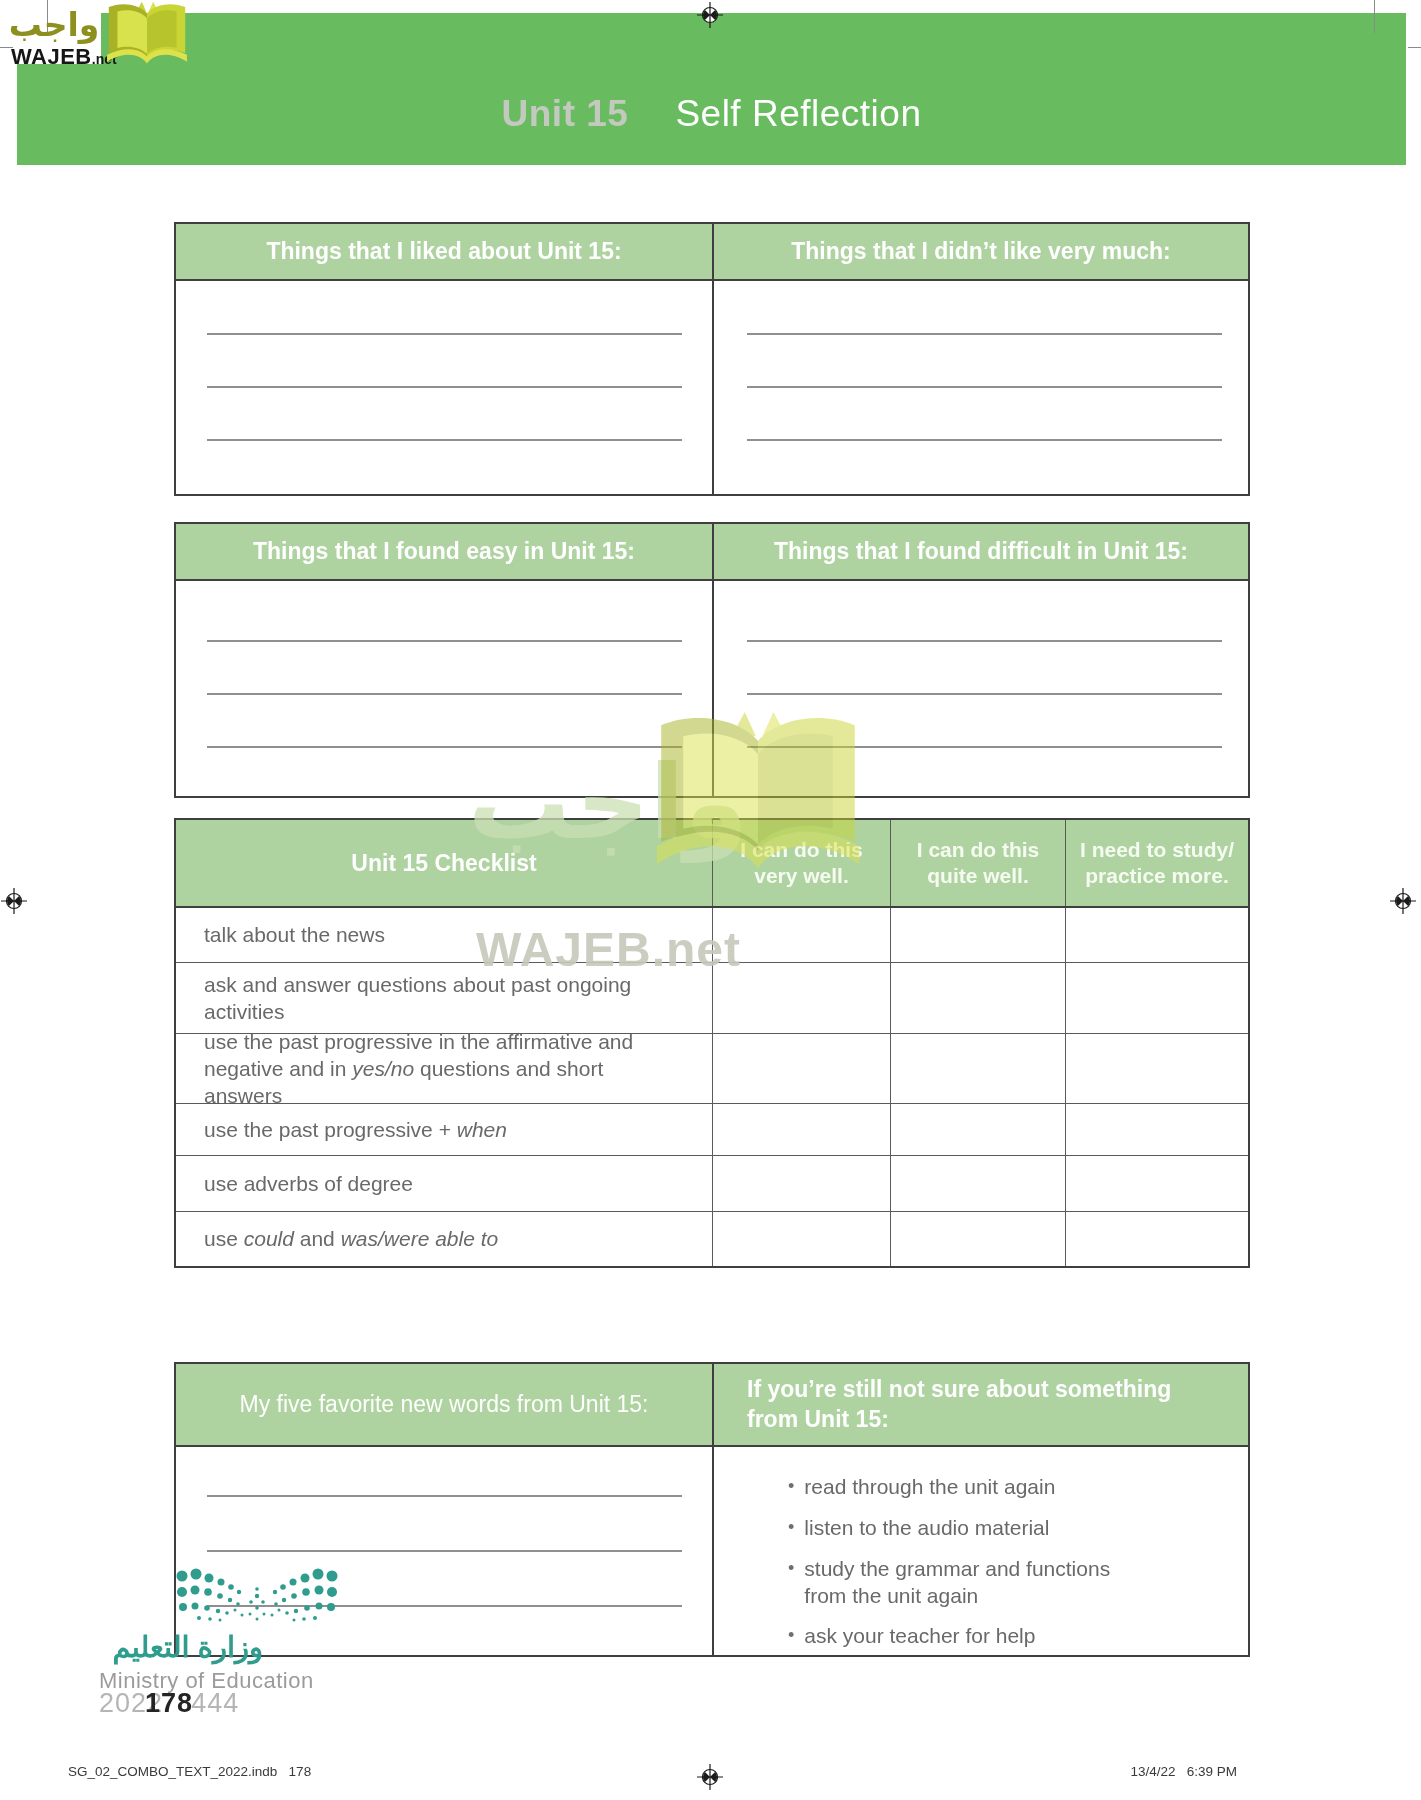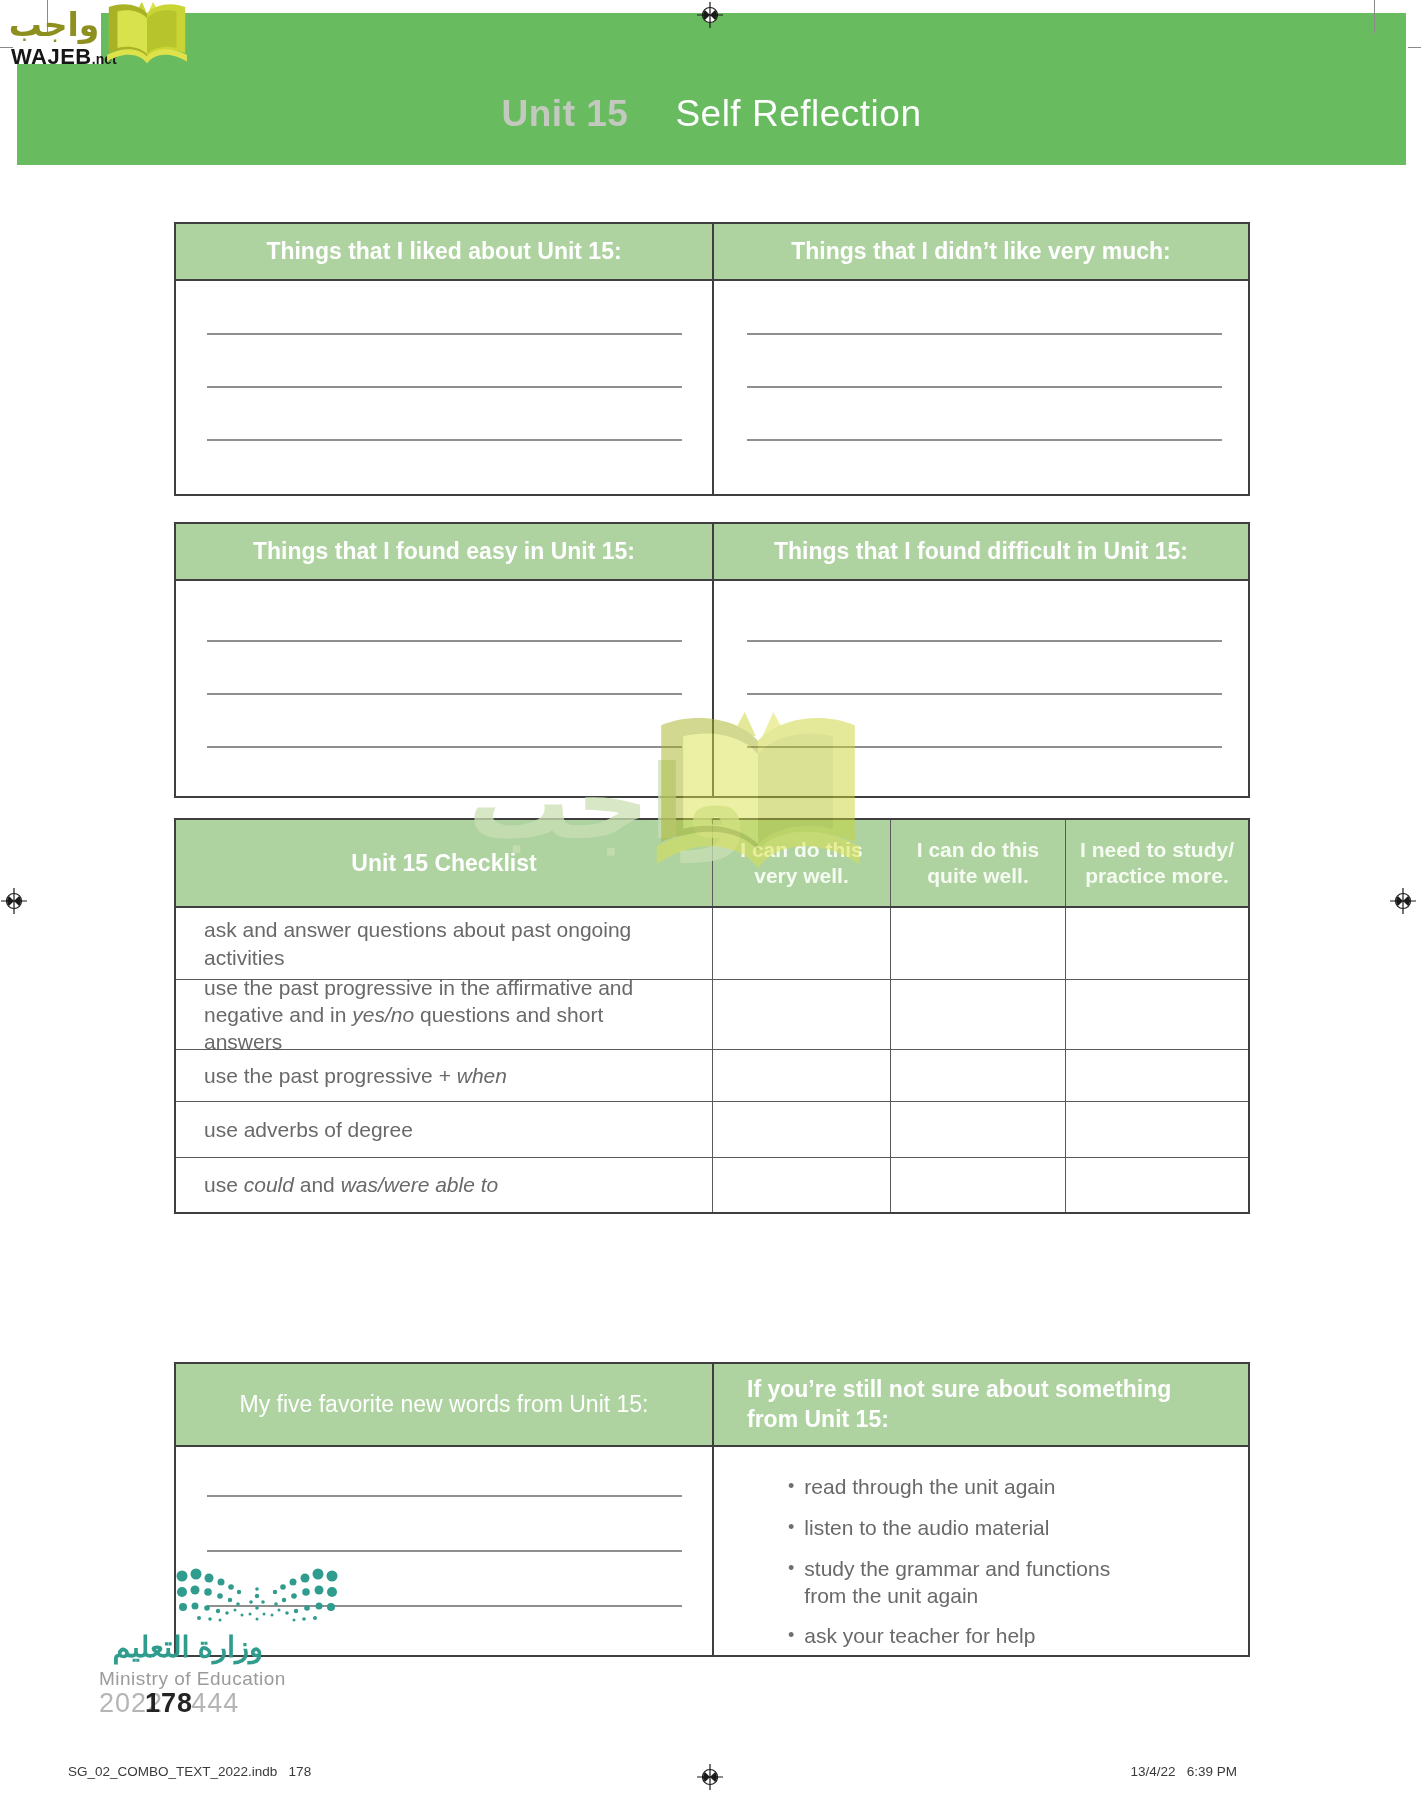--- a/index.html
+++ b/index.html
@@ -74,21 +74,21 @@
   .wm{position:absolute;z-index:3;pointer-events:none}
   .wm-ar{left:468px;top:752px;font-size:102px;font-weight:bold;color:#cbdfb4;opacity:.75;
     font-family:"DejaVu Sans",sans-serif;direction:rtl;line-height:1}
   .wm-book{left:648px;top:696px;opacity:.5}
   .wm-latin{left:476px;top:922px;font-size:48px;font-weight:bold;color:#c6c8ba;opacity:.9;letter-spacing:1px}
 
   
   .moe{position:absolute;z-index:4}
   .moe-ar{left:98px;top:1632px;width:165px;font-size:29px;font-weight:bold;color:var(--teal);
     font-family:Liberation Sans, sans-serif;direction:rtl;line-height:1.1;white-space:nowrap}
-  .moe-en{left:99px;top:1668px;font-size:19px;color:#9b9b9b;letter-spacing:.5px}
+  .moe-en{left:99px;top:1668px;font-size:22px;color:#9b9b9b;letter-spacing:.5px}
   .moe-year{left:99px;top:1688px;font-size:27px;color:#b5b5b5;letter-spacing:1px}
   .moe-year .pg{position:relative;z-index:2;font-weight:bold;color:#242424;margin-left:-18px}
   .moe-year .suf{margin-left:-2px}
   .moe-dots{left:172px;top:1564px}
 
   
   .foot{position:absolute;top:1764px;font-size:13.5px;color:#3a3a3a;white-space:pre;z-index:4}
   .foot.l{left:68px}
   .foot.r{right:184px}
 </style>
@@ -191,20 +191,28 @@
     <div class="cl-head">
       <div class="c1">Unit 15 Checklist</div>
       <div class="cc c2">I can do this
 very well.</div>
       <div class="cc c3">I can do this
 quite well.</div>
       <div class="cc c4">I need to study/
 practice more.</div>
     </div>
     <div id="cl-rows">
+        <div class="cl-row" style="height: 54px;">
+          <div class="cl-label">
+            <span><span>talk about the news</span></span>
+          </div>
+          <div class="cl-cell w2"></div>
+          <div class="cl-cell w3"></div>
+          <div class="cl-cell w4"></div>
+        </div>
         <div class="cl-row" style="height: 71px;">
           <div class="cl-label">
             <span><span>ask and answer questions about past ongoing activities</span></span>
           </div>
           <div class="cl-cell w2"></div>
           <div class="cl-cell w3"></div>
           <div class="cl-cell w4"></div>
         </div>
         <div class="cl-row" style="height: 70px;">
           <div class="cl-label">
@@ -244,20 +252,21 @@
   <div class="wm wm-ar">واجب</div>
   <svg class="wm wm-book" width="220" height="195" viewBox="0 0 100 76">
     <path d="M38,12 L44,1 L49,12 Z" fill="#c9d534"></path>
       <path d="M52,12 L57,1 L63,12 Z" fill="#dde24b"></path>
     <path d="M50,14 C40,3 20,1 6,7 L6,60 C20,54 40,56 50,67 Z" fill="#a9b224"></path>
     <path d="M50,14 C60,3 80,1 94,7 L94,60 C80,54 60,56 50,67 Z" fill="#c9d534"></path>
     <path d="M50,20 C42,11 28,9 16,12 L16,54 C28,51 42,53 50,61 Z" fill="#d8e24d"></path>
     <path d="M50,20 C58,11 72,9 84,12 L84,54 C72,51 58,53 50,61 Z" fill="#b8c42c"></path>
     <path d="M4,62 C22,52 42,54 50,64 C58,54 78,52 96,62 L96,70 C78,58 58,60 50,72 C42,60 22,58 4,70 Z" fill="#dde24b"></path>
   </svg>
+  <div class="wm wm-latin">WAJEB.net</div>
 
   <div class="tbl" style="top:1362px">
     <div class="thead" style="height:83px">
       <div class="bt-head-left">My five favorite new words from Unit 15:</div>
       <div class="bt-head-right">If you’re still not sure about something
 from Unit 15:</div>
     </div>
     <div class="tbody" style="height:208px">
       <div class="bcell">
         <div class="wline" style="top:48px"></div>

